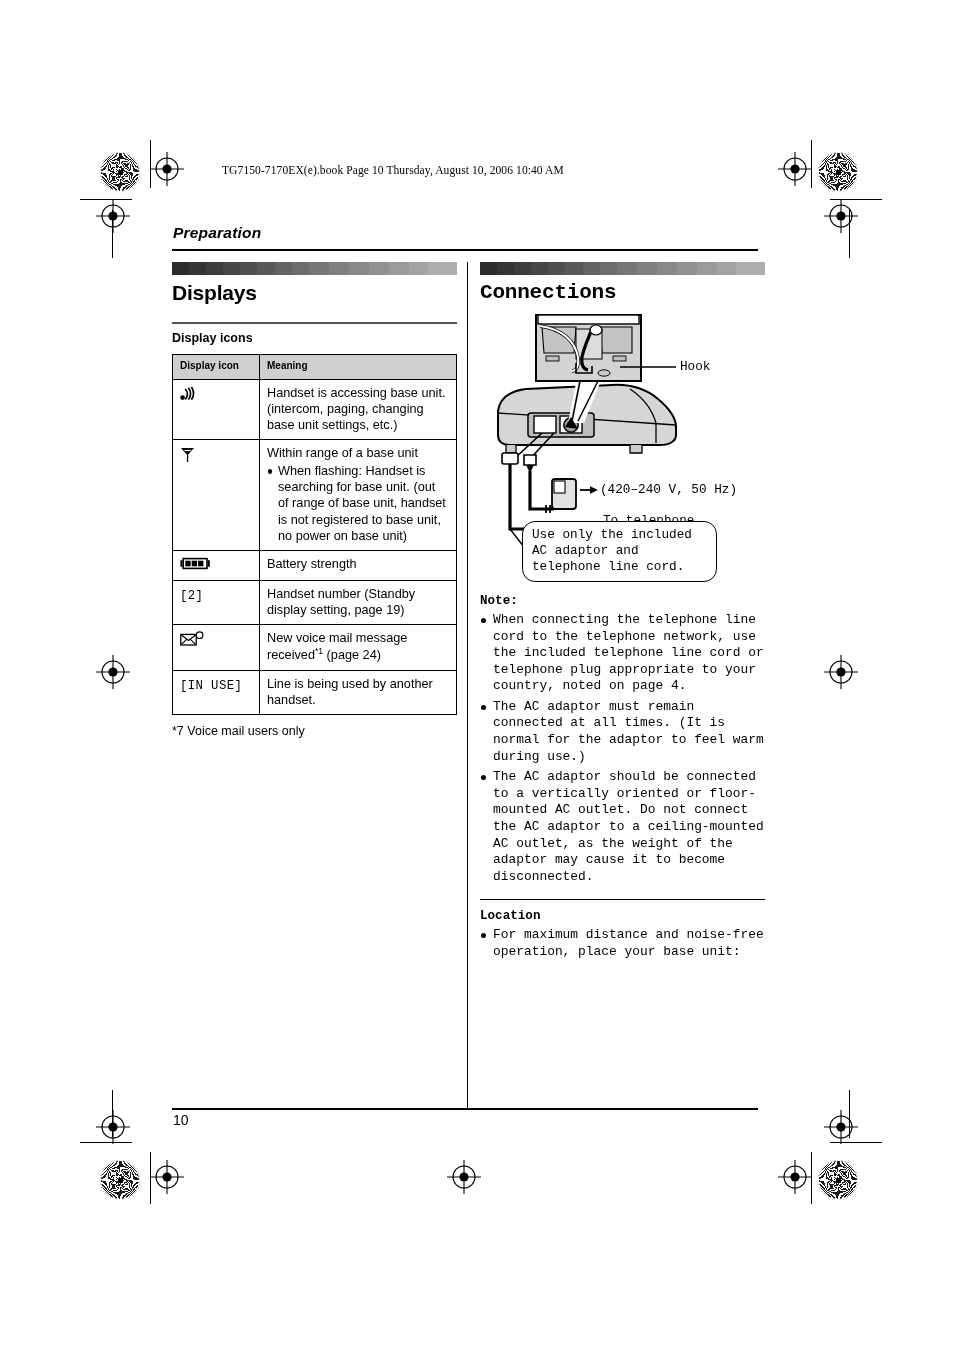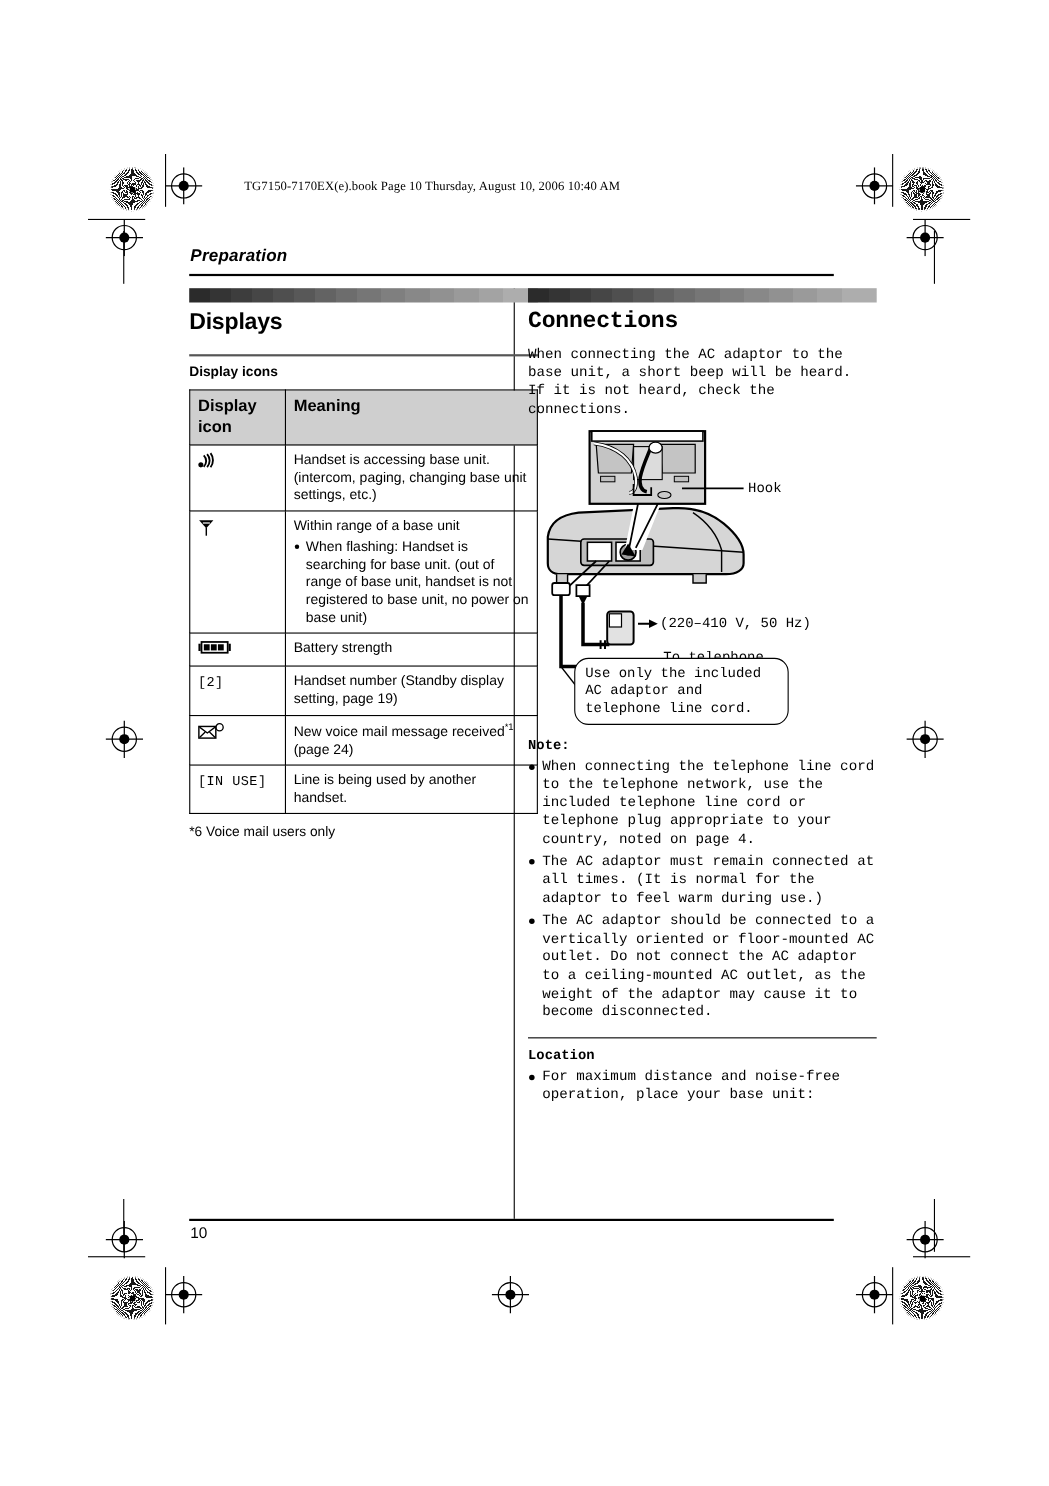--- a/index.html
+++ b/index.html
@@ -22,21 +22,21 @@
   .runhead{position:absolute;left:222px;top:164px;font-size:11.5px;
      font-family:"Liberation Serif",serif;letter-spacing:.1px;white-space:nowrap;text-align:right;}
 
   
   .page-rule{position:absolute;background:#000;}
 
   .chapter{position:absolute;left:173px;top:224px;font-size:15.5px;font-weight:bold;
      font-style:italic;letter-spacing:.2px;}
 
   
-  .col{position:absolute;top:262px;width:317px;}
+  .col{position:absolute;top:262px;width:285px;}
   .col-left{left:172px;}
   .col-right{left:480px;font-family:Liberation Mono, monospace;}
   .col-divider{position:absolute;left:467px;top:262px;width:1px;height:846px;background:#000;}
 
   
   .sect-bar{height:13px;width:100%;
      background:linear-gradient(to right,
         #2b2b2b 0%,  #2b2b2b 6%,
         #343434 6%,  #343434 12%,
         #3d3d3d 12%, #3d3d3d 18%,
@@ -55,21 +55,21 @@
   h1.sect-title{font-size:21px;font-weight:bold;margin:6px 0 0 0;letter-spacing:-.2px;}
 
   .sub-rule{height:2px;background:#555;margin:17px 0 0 0;}
   h2.subhead{font-size:12.5px;font-weight:bold;margin:7px 0 0 0;}
 
   
   table.icontab{border-collapse:collapse;width:100%;margin-top:9px;
      border:1.4px solid #000;}
   table.icontab th,table.icontab td{border:1.2px solid #000;
      vertical-align:top;padding:5px 7px 6px 7px;font-size:12.7px;line-height:1.27;}
-  table.icontab th{background:#cfcfcf;font-weight:bold;text-align:left;font-size:15px;}
+  table.icontab th{background:#cfcfcf;font-weight:bold;text-align:left;font-size:10px;}
   table.icontab td.ic{width:72px;text-align:left;padding-top:6px;}
   .mono{font-family:"Liberation Mono","DejaVu Sans Mono",monospace;font-size:12.3px;
      letter-spacing:.4px;white-space:nowrap;}
   ul.inner{list-style:none;margin:2px 0 0 0;padding:0;}
   ul.inner li{position:relative;padding-left:11px;margin-top:1px;line-height:1.27;}
   ul.inner li:before{content:"";position:absolute;left:1px;top:6px;width:4.4px;height:4.4px;
      background:#000;border-radius:50%;}
   sup.fn{font-size:8.6px;vertical-align:super;}
   .footnote{font-size:12.5px;margin-top:9px;}
 
@@ -309,27 +309,26 @@
         <td class="ic">
           <span class="mono">[IN USE]</span>
         </td>
         <td>
           <span>Line is being used by another handset.</span>
         </td>
       </tr>
     </tbody>
   </table>
 
-  <div class="footnote">*6 Voice mail users only</div>
+  <div class="footnote">*7 Voice mail users only</div>
 </div>
 
 <div class="col col-right">
   <div class="sect-bar"></div>
   <h1 class="sect-title">Connections</h1>
-  <p class="body">When connecting the AC adaptor to the base unit, a short beep will be heard. If it is not heard, check the connections.</p>
 
   <div class="diagram">
     <svg width="285" height="268" viewBox="0 0 285 268">
 
       <rect x="56" y="2" width="105" height="66" fill="#d3d3d3" stroke="#000" stroke-width="2"></rect>
       <rect x="58" y="2" width="101" height="9" fill="#ffffff" stroke="#000" stroke-width="1.4"></rect>
       <path d="M62 14 L96 14 L94 40 L64 40 Z" fill="#c4c4c4" stroke="#000" stroke-width="1.1"></path>
       <path d="M120 14 L152 14 L152 40 L122 40 Z" fill="#c4c4c4" stroke="#000" stroke-width="1.1"></path>
       <rect x="66" y="43" width="13" height="5" fill="#c0c0c0" stroke="#000" stroke-width="0.9"></rect>
       <rect x="133" y="43" width="13" height="5" fill="#c0c0c0" stroke="#000" stroke-width="0.9"></rect>
@@ -385,21 +384,21 @@
       <line x1="96" y1="212" x2="96" y2="220" stroke="#000" stroke-width="1.8"></line>
       <line x1="100" y1="212" x2="100" y2="220" stroke="#000" stroke-width="1.8"></line>
 
       <line x1="104" y1="216" x2="114" y2="216" stroke="#000" stroke-width="1.8"></line>
       <path d="M120 216 L112 212.2 L112 219.8 Z" fill="#000"></path>
 
       <line x1="30" y1="216" x2="44" y2="234" stroke="#000" stroke-width="1.4"></line>
     </svg>
 
     <div class="dg-label" style="left:200px;top:46px;">Hook</div>
-    <div class="dg-label" style="left:120px;top:169px;">(220–410 V, 50 Hz)</div>
+    <div class="dg-label" style="left:120px;top:169px;">(420–240 V, 50 Hz)</div>
     <div class="dg-label" style="left:123px;top:200px;">To telephone
 network</div>
 
     <div class="callout">
       <span>Use only the included AC adaptor and telephone line cord.</span>
     </div>
   </div>
 
   <h3 class="minihead">Note:</h3>
   <ul class="notes">

